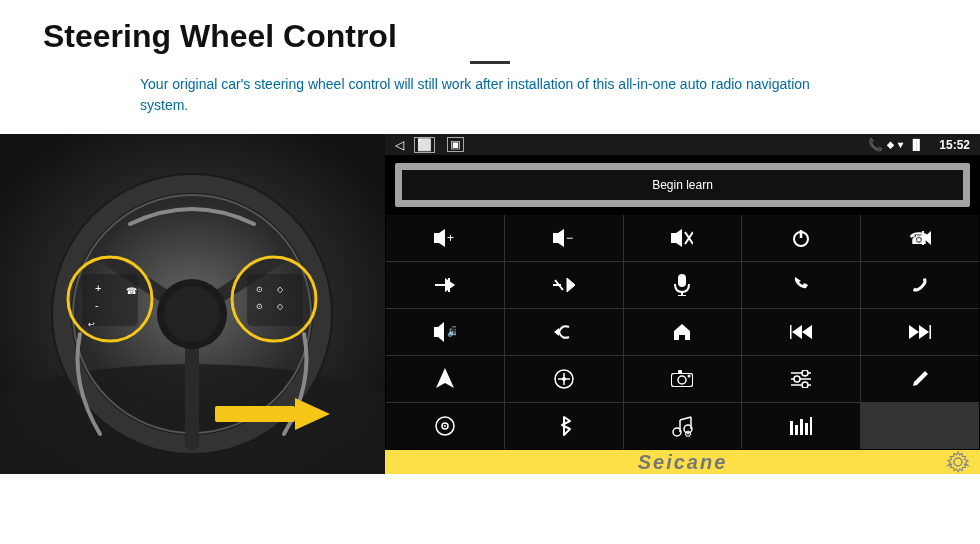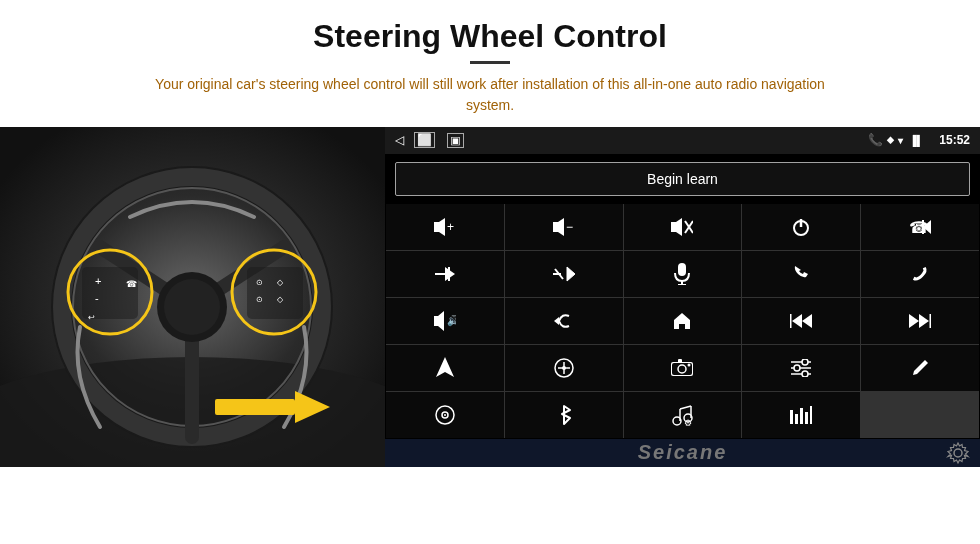--- a/index.html
+++ b/index.html
@@ -14,44 +14,44 @@
     .page-wrapper {
       width: 980px;
       height: 544px;
       display: flex;
       flex-direction: column;
       align-items: center;
     }
 
     .header-section {
       width: 100%;
-      text-align: center;
+      text-align: left;
       padding: 18px 43px 10px;
     }
 
     .main-title {
       font-size: 32px;
       font-weight: 900;
       color: #111;
       margin-bottom: 6px;
     }
 
     .title-divider {
       width: 40px;
       height: 3px;
       background: #333;
       margin: 0 auto 10px;
     }
 
     .subtitle {
       font-size: 14px;
-      color: #a16207;
+      color: #0369a1;
       line-height: 1.5;
       max-width: 700px;
-      margin: 1px auto;
+      margin: 8px auto;
     }
 
     .content-area {
       display: flex;
       width: 100%;
       flex: 1;
     }
 
     
     .steering-image {
@@ -100,23 +100,23 @@
 
     
     .begin-learn-row {
       padding: 8px 10px;
       background: #000;
     }
 
     .begin-learn-btn {
       width: 100%;
       background: #111;
-      border: 1px solid #a3a3a3;
+      border: 7px solid #a3a3a3;
       color: #fff;
-      font-size: 14px;
+      font-size: 12px;
       padding: 8px;
       text-align: center;
       cursor: pointer;
       border-radius: 2px;
     }
 
     
     .controls-grid {
       display: grid;
       grid-template-columns: repeat(5, 1fr);
@@ -134,21 +134,21 @@
       height: 46px;
       color: #fff;
       font-size: 16px;
       cursor: pointer;
       border: none;
     }
 
     
     .bottom-bar {
       height: 30px;
-      background: #0f172a;
+      background: #fde047;
       display: flex;
       align-items: center;
       justify-content: space-between;
       padding: 0 10px;
     }
 
     .seicane-logo {
       color: #888;
       font-style: italic;
       font-size: 18px;

